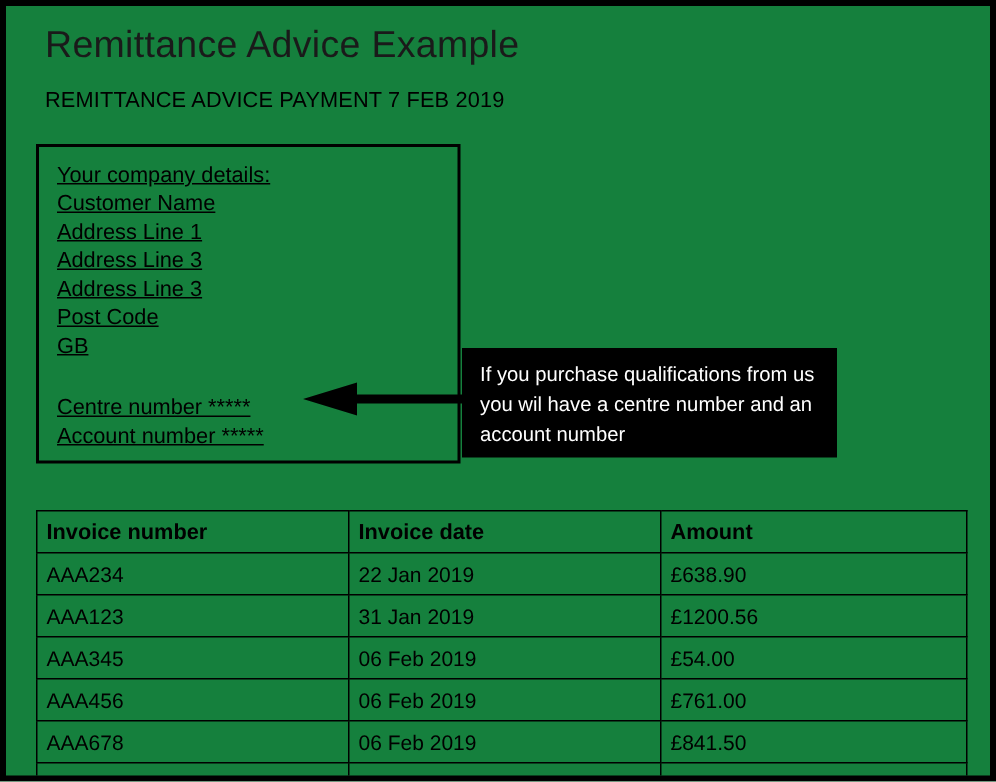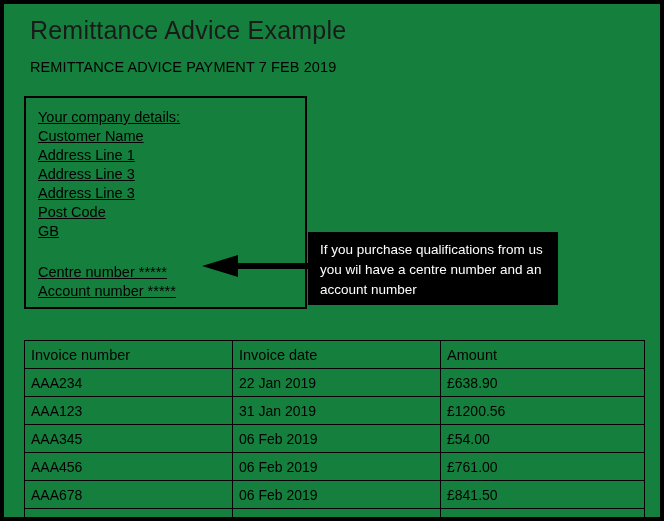--- a/index.html
+++ b/index.html
@@ -87,21 +87,21 @@
   table.invoices th,
   table.invoices td {
     border: 1px solid #000000;
     font-size: 14px;
     padding: 3px 6px;
     text-align: left;
     height: 21px;
     color: #000000;
   }
   table.invoices th {
-    font-weight: normal;
+    font-weight: bold;
     font-size: 14.5px;
   }
   col.c1 { width: 208px; }
   col.c2 { width: 208px; }
   col.c3 { width: 204px; }
 </style>
 </head>
 <body>
 
 <div id="page">

